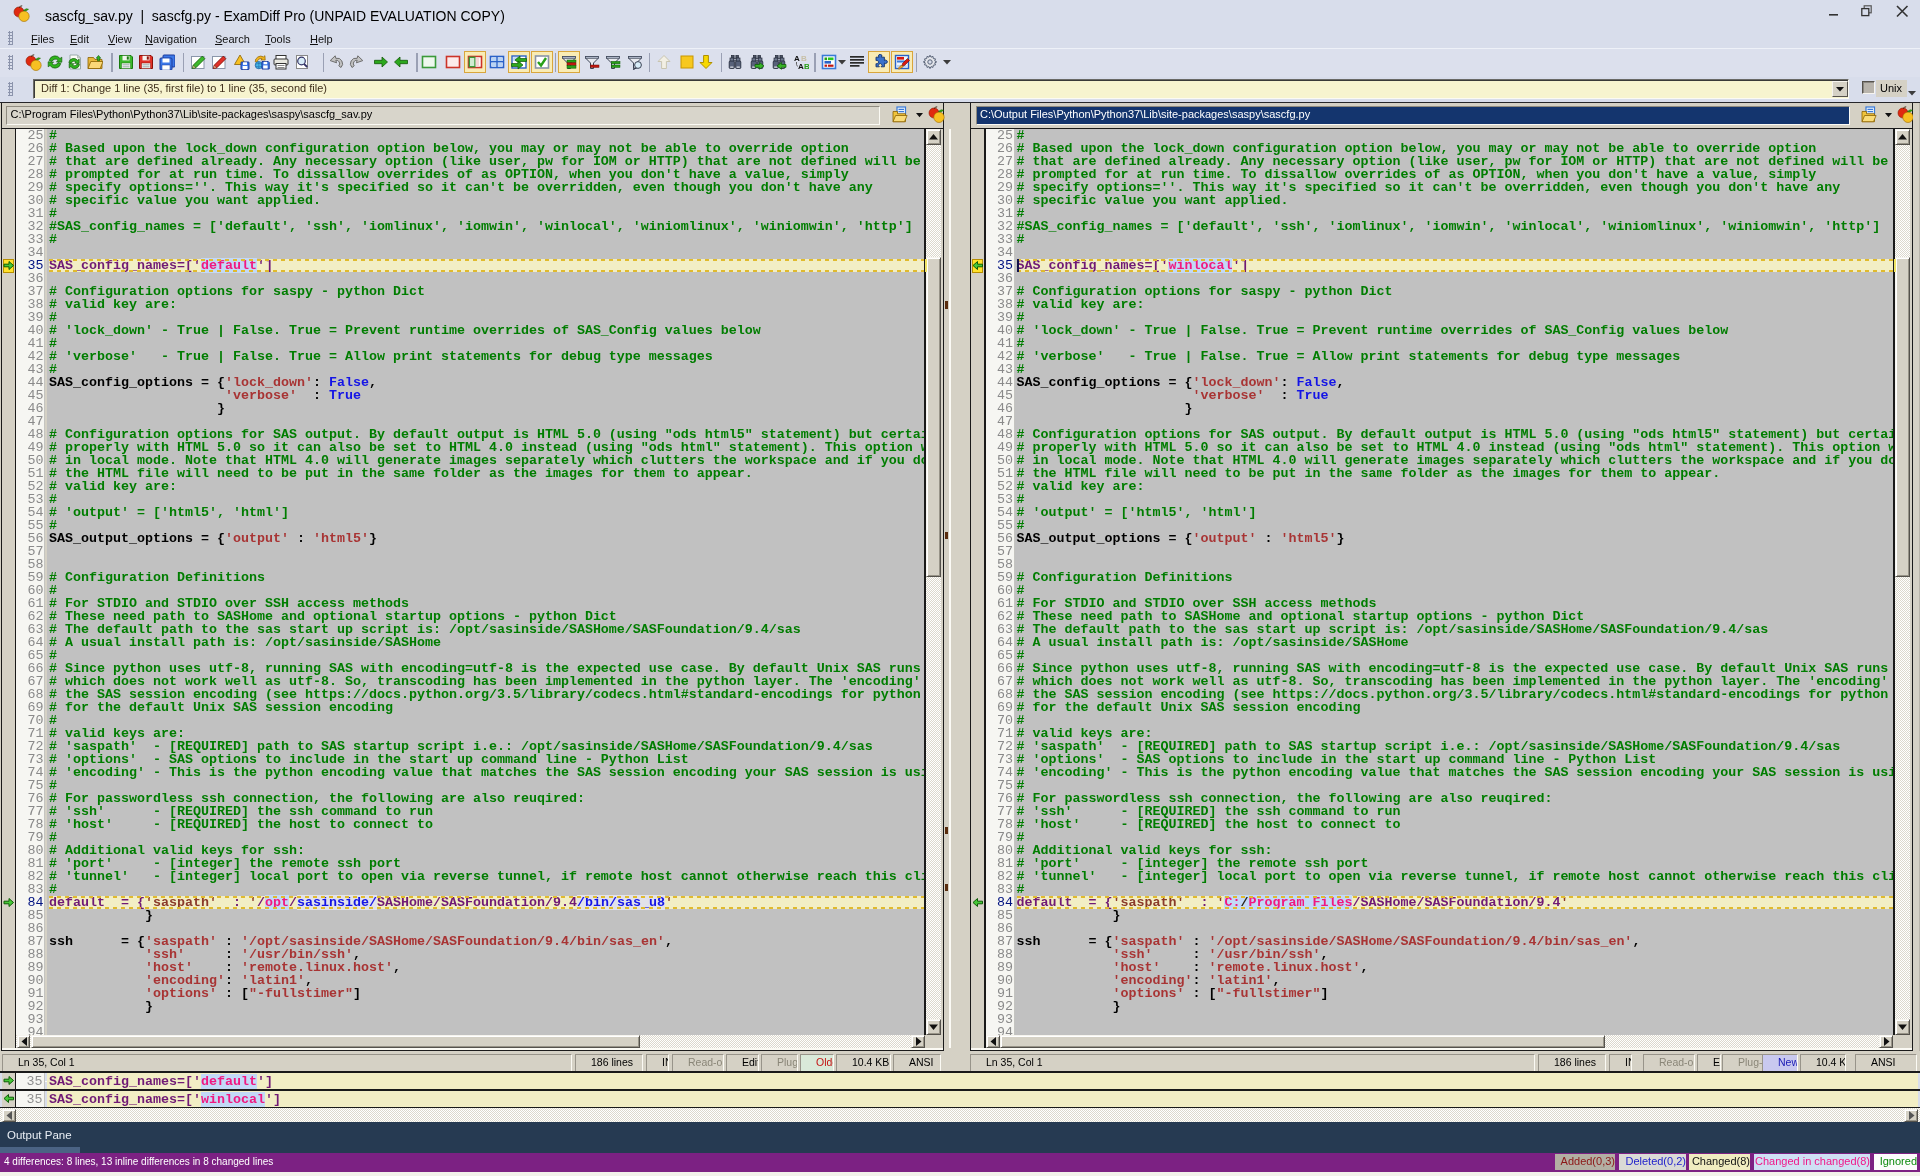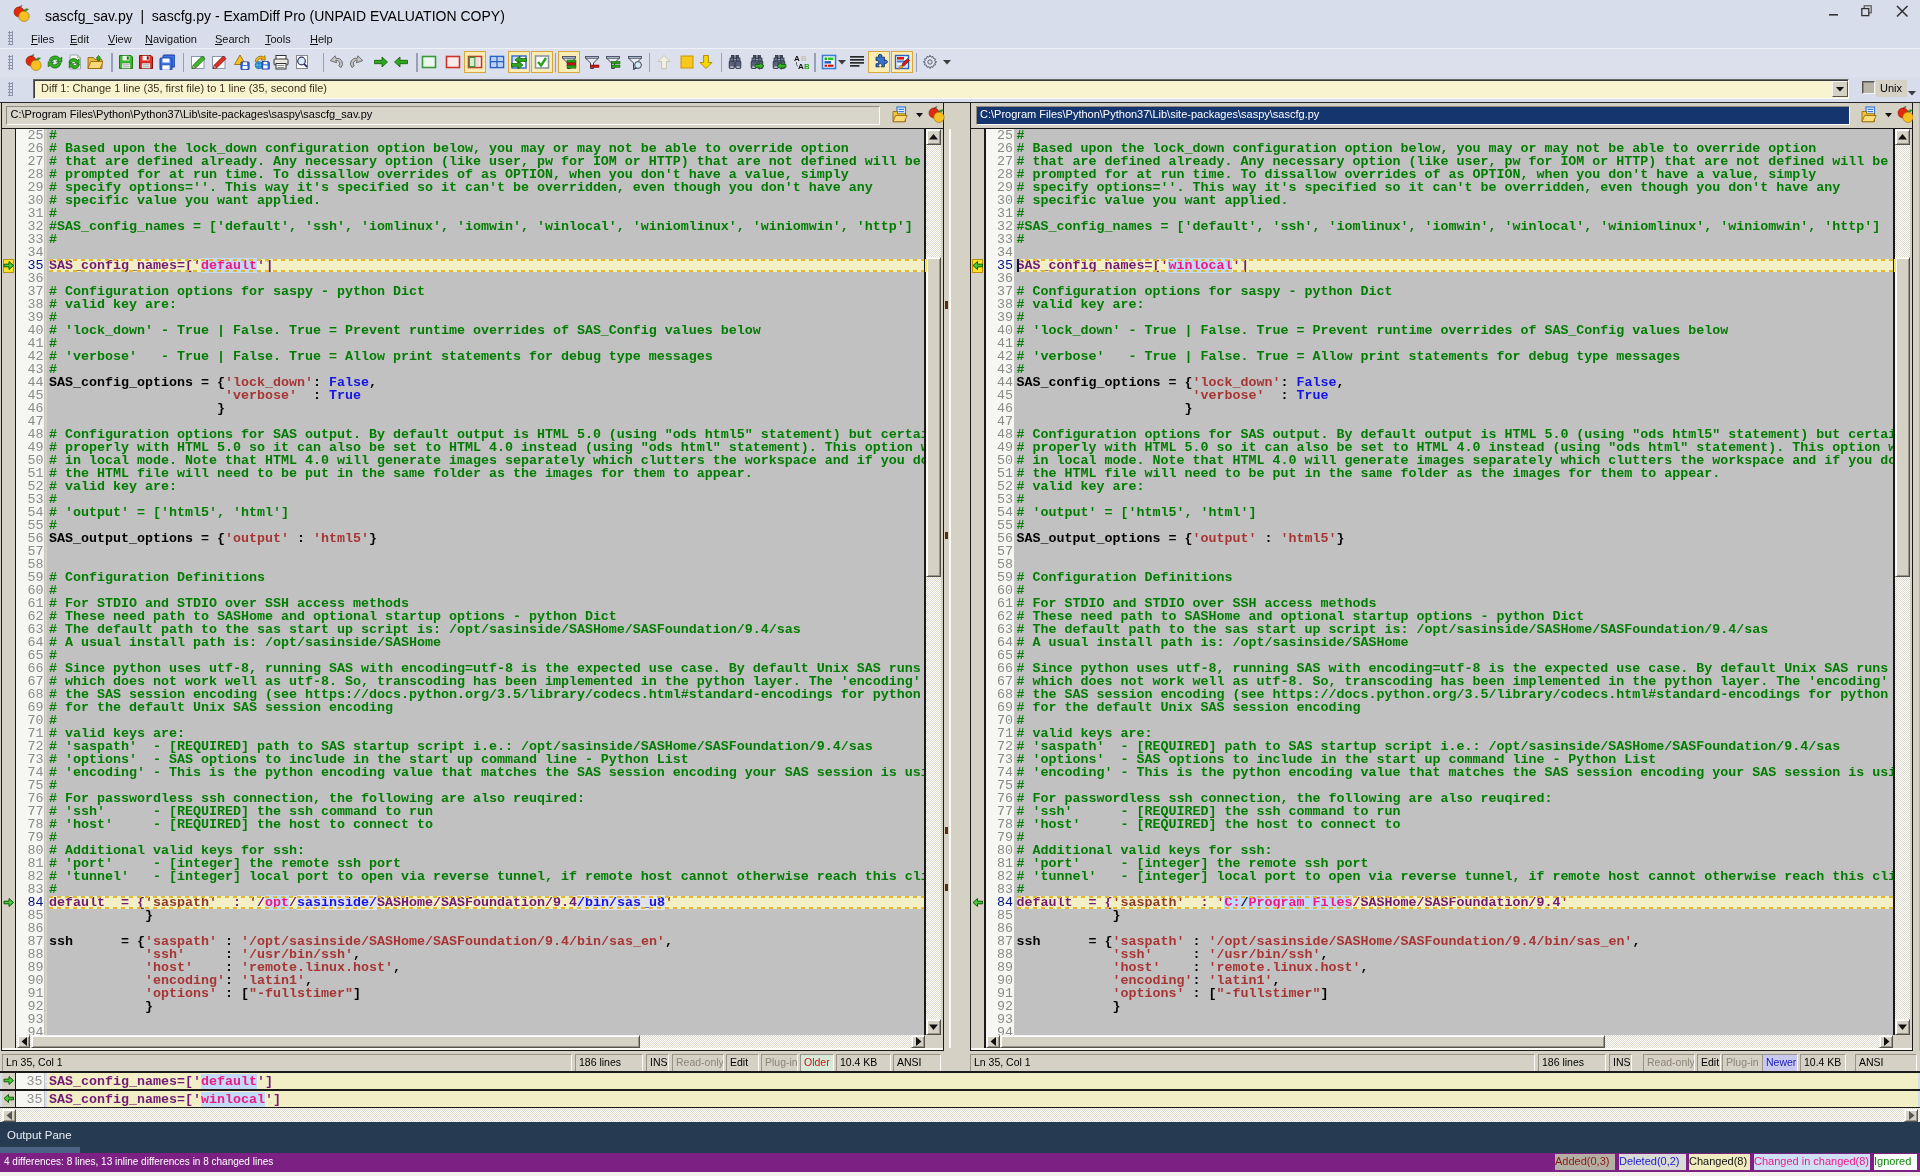--- a/index.html
+++ b/index.html
@@ -8,25 +8,25 @@
 .ln{height:13px;line-height:13px;white-space:pre}
 .gn{height:13px;line-height:13px;text-align:right;padding-right:1.5px;color:#8a8a8a;font-weight:normal}
 .gn.chg{color:#001280;}
 .c{color:#007d00}.s{color:#a83434}.k{color:#1414e6}
 .ln.chg{background-color:#f2eec5;color:#44301e;position:relative}
 .ln.chg::before,.ln.chg::after{content:"";position:absolute;left:0;right:0;height:2px;background:repeating-linear-gradient(90deg,#e0ba2e 0 4px,rgba(0,0,0,0) 4px 8px)}
 .ln.chg::before{top:0}.ln.chg::after{bottom:0}
 .q{color:#8a3a2a}.p{color:#f01981;background:#c3d9f7}.d{color:#1414e6;background:#e2e2ea}.nb{color:#2a2418;background:#c3d9f7}
 .b{color:#701a75}
 .cell{position:absolute;top:1054px;height:28px;border:1px solid;border-color:#98948a #fbfaf4 #fbfaf4 #98948a;
- font-size:10.5px;line-height:14px;padding-left:3px;color:#000;overflow:hidden;white-space:nowrap}
+ font-size:10.5px;line-height:14px;padding-left:15px;color:#000;overflow:hidden;white-space:nowrap}
 .dither{background-image:conic-gradient(#fff 0 25%,#dcd8cc 0 50%,#fff 0 75%,#dcd8cc 0);background-size:2px 2px}
 .sbtn{position:absolute;background:#d5d1c5;border:1px solid;border-color:#f6f4ee #55524c #55524c #f6f4ee;box-shadow:inset 1px 1px 0 #fff, inset -1px -1px 0 #989488}
 .thumb{position:absolute;background:#d5d1c5;border:1px solid;border-color:#f6f4ee #55524c #55524c #f6f4ee;box-shadow:inset 1px 1px 0 #fff, inset -1px -1px 0 #989488}
-.chip{position:absolute;top:1154px;height:16px;font-size:11px;line-height:15px;text-align:left}
+.chip{position:absolute;top:1154px;height:16px;font-size:11px;line-height:15px;text-align:right}
 .mitem{position:absolute;top:33px;font-size:11px;color:#111}
 .grip{position:absolute;width:5px;background-image:radial-gradient(circle at 1.5px 1.5px,#8c94ac 1.1px,transparent 1.3px);background-size:3px 3px}
 .ybtn{position:absolute;top:51px;width:22px;height:22px;background:#f9ecb5;border:1px solid #d9a63c}
 .tsep{position:absolute;top:53px;width:1.5px;height:19px;background:#9aa0b4}
 </style></head><body>
 <svg class="abs" style="left:13px;top:5px;" width="17" height="17" viewBox="0 0 17 17">
     <circle cx="6.0" cy="7.0" r="5.0" fill="#e02a10"></circle>
     <circle cx="6.0" cy="7.0" r="5.0" fill="none" stroke="#8c1400" stroke-width="0.6"></circle>
     <circle cx="11.0" cy="11.3" r="5.2" fill="#f7c022"></circle>
     <circle cx="11.0" cy="11.3" r="5.2" fill="none" stroke="#a06c00" stroke-width="0.6"></circle>
@@ -374,21 +374,21 @@
 <div class="sbtn" style="left:910.5px;top:1035px;width:14.0px;height:13px"></div>
 <svg class="abs" style="left:915.5px;top:1037px;" width="6" height="9" viewBox="0 0 6 9">
     <path d="M0 0 l0 9 5.5-4.5z" fill="#111"></path>
   </svg>
 <div class="abs" style="left:2px;top:1048px;width:940.5px;height:1.5px;background:#fbfaf4"></div>
 <div class="abs" style="left:0.5px;top:1049.5px;width:943.5px;height:1.5px;background:#1a1a1a"></div>
 <div class="abs" style="left:969.5px;top:103px;width:1.5px;height:948px;background:#1a1a1a"></div>
 <div class="abs" style="left:1911.5px;top:103px;width:1.5px;height:948px;background:#1a1a1a"></div>
 <div class="abs" style="left:971px;top:103px;width:940.5px;height:24.5px;background:#d5d1c5"></div>
 <div class="abs" style="left:975.5px;top:105.5px;width:874.5px;height:19.5px;background:#14356e;border:1px solid;border-color:#8f8b80 #fbfaf4 #fbfaf4 #8f8b80"></div>
-<div class="abs" style="left:980.0px;top:108px;font-size:11px;color:#fff">C:\Program Files\Python\Python37\Lib\site-packages\saspy\sascfg.py</div>
+<div class="abs" style="left:980.0px;top:108px;font-size:11px;color:#fff">C:\Output Files\Python\Python37\Lib\site-packages\saspy\sascfg.py</div>
 <svg class="abs" style="left:1861px;top:106px;" width="17" height="17" viewBox="0 0 17 17">
     <rect x="5" y="1" width="8.5" height="7.5" fill="#e8f2fc" stroke="#3a7ad8" stroke-width="1.2"></rect>
     <rect x="6.5" y="2.8" width="5.5" height="1.2" fill="#3a7ad8"></rect>
     <rect x="6.5" y="5" width="5.5" height="1.2" fill="#3a7ad8"></rect>
     <path d="M1 5.5 l4.5 0 0 2.2 8 0 0 8-12.5 0z" fill="#f0c43c" stroke="#8c6200" stroke-width="0.8"></path>
     <path d="M1 15.7 l2.6-6.2 11.5 0-2.6 6.2z" fill="#fadc78" stroke="#8c6200" stroke-width="0.8"></path>
   </svg>
 <svg class="abs" style="left:1884.8px;top:113px;" width="7" height="5" viewBox="0 0 7 5">
     <path d="M0 0 l7 0-3.5 4.2z" fill="#111"></path>
   </svg>

